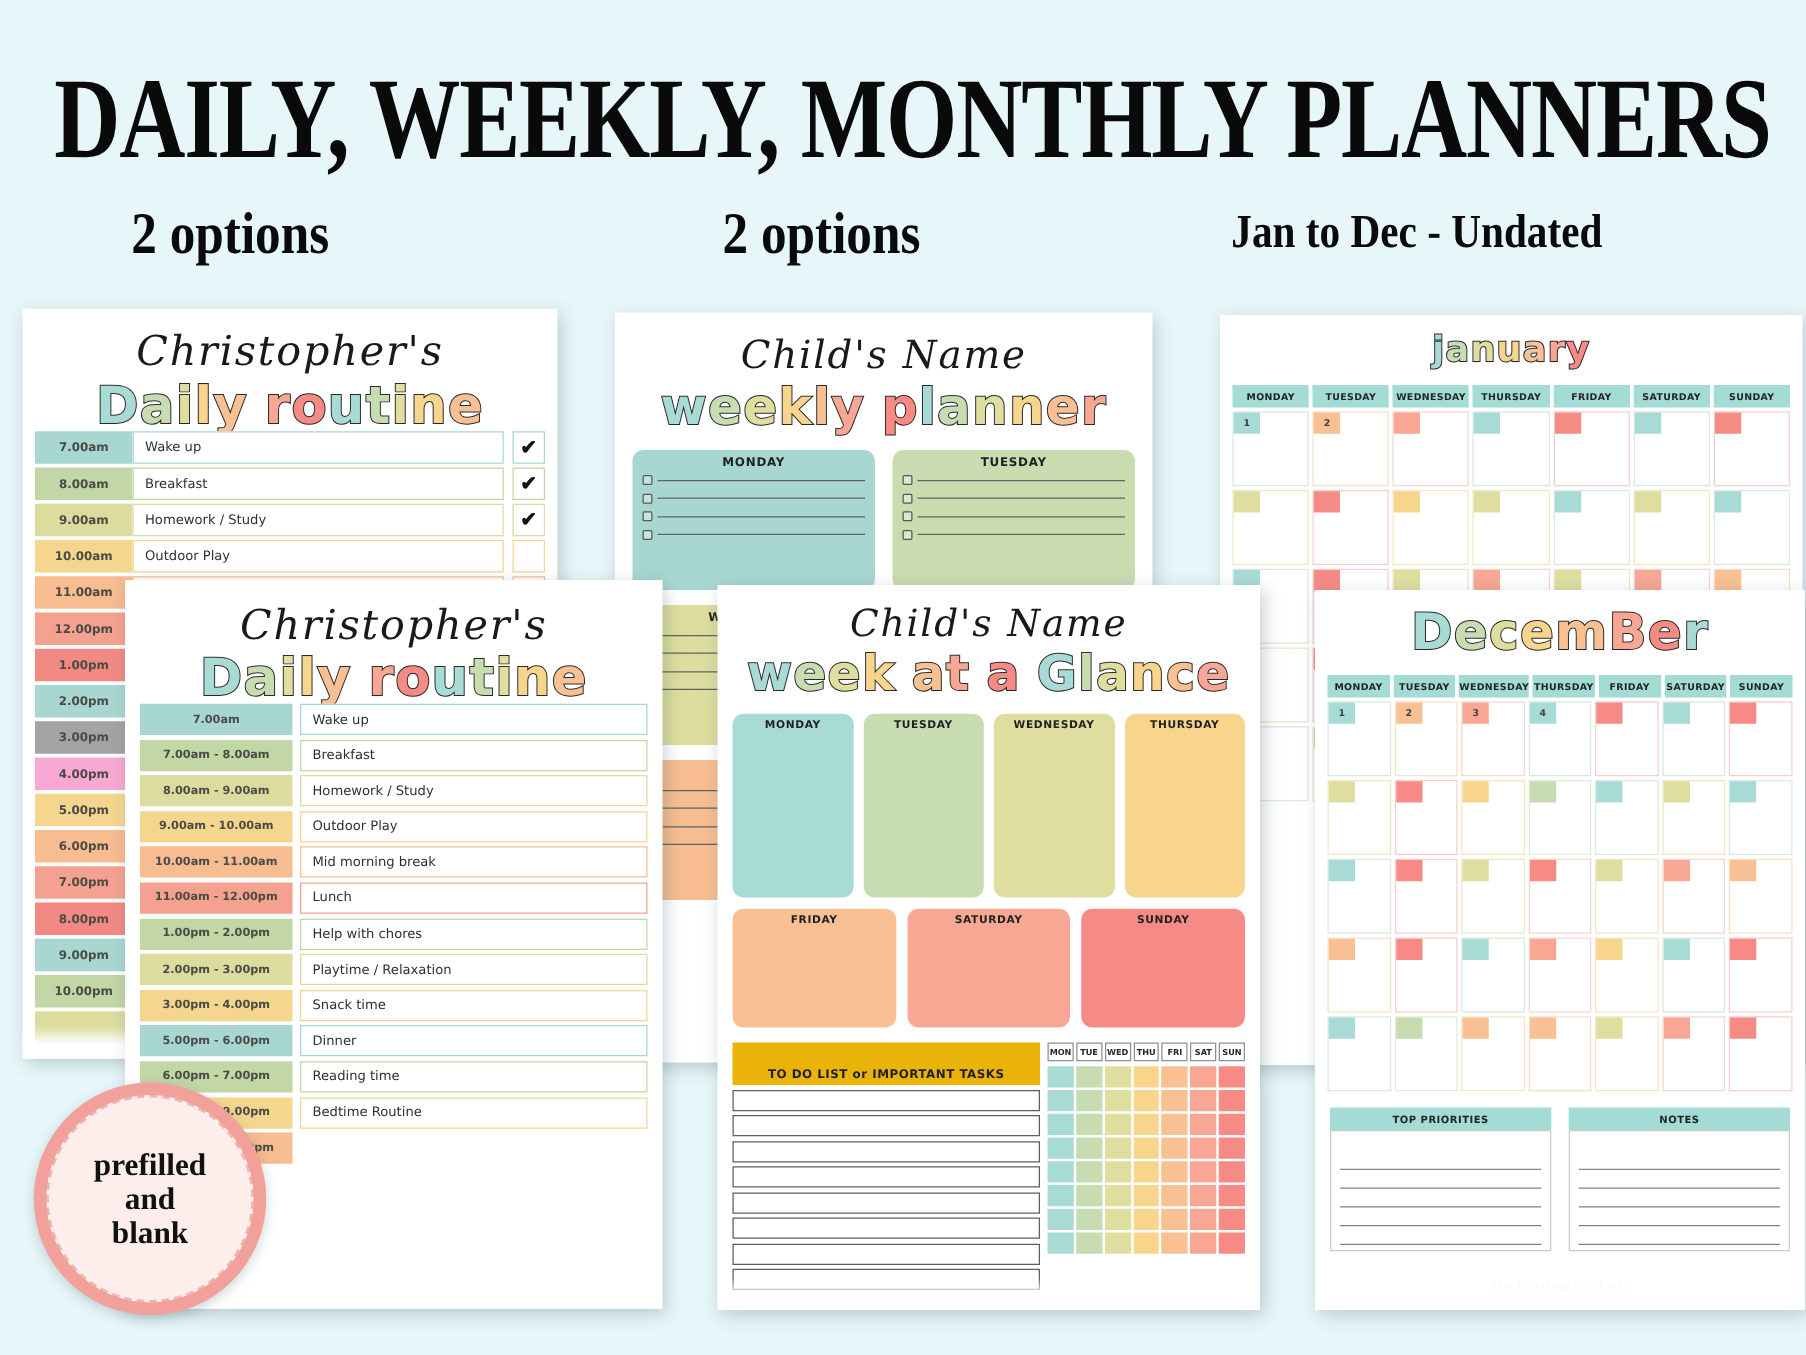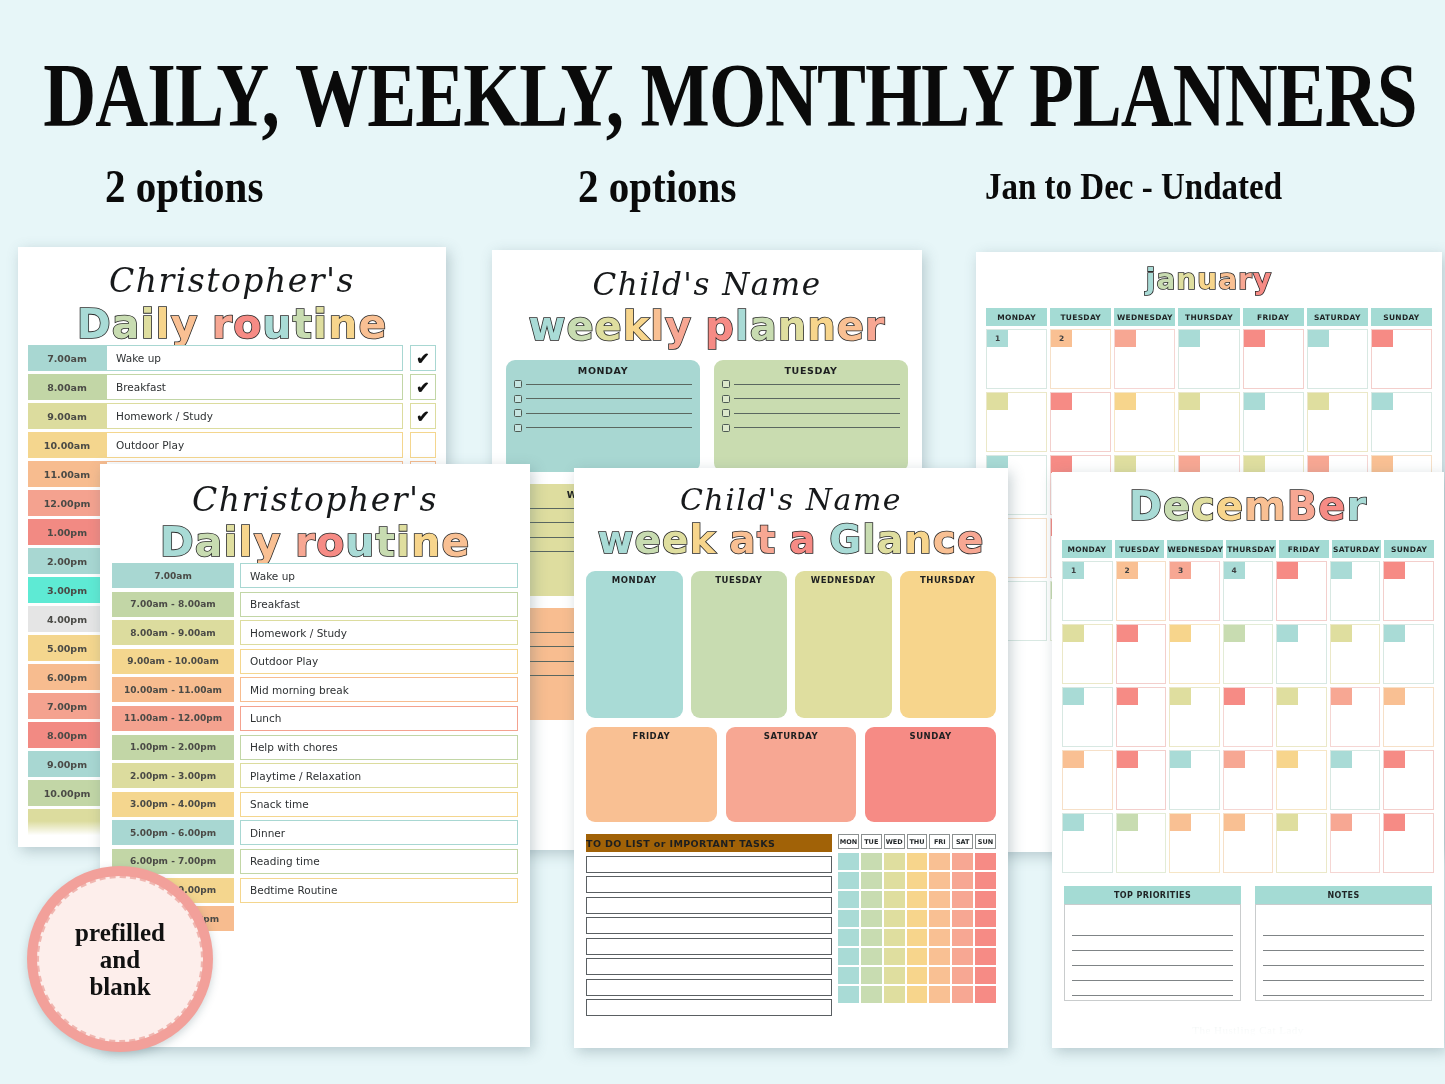--- a/index.html
+++ b/index.html
@@ -170,23 +170,23 @@
   .gl-cell.tall { height: 147px; }
   .gl-cell.short { height: 95px; }
   .gl-label {
     text-align: center; font-size: 8.5px; font-weight: bold;
     letter-spacing: .5px; color: #1d1f20;
     font-family: "DejaVu Sans", sans-serif;
   }
   .todo-wrap { margin: 12px 12px 0 12px; display: flex; gap: 6px; }
   .todo-left { flex: 1 1 auto; }
   .todo-header {
-    background: #a16207; text-align: left;
+    background: #eab308; text-align: center;
     font-size: 9.5px; font-weight: bold; letter-spacing: .4px;
-    color: #1d1f20; padding: 4px 0 3px 0;
+    color: #1d1f20; padding: 20px 0 3px 0;
     font-family: "DejaVu Sans", sans-serif;
   }
   .todo-line { height: 17px; border: 1.4px solid #5a5f62; background:#fff; margin-top: 3.5px; }
   .tracker { flex: 0 0 158px; }
   .tracker-head { display: grid; grid-template-columns: repeat(7, 1fr); gap: 2px; }
   .tracker-head div {
     border: 1px solid #8b9090; background: #fff; text-align: center;
     font-size: 6.5px; font-weight: bold; color: #23282a;
     padding: 3px 0 2px 0; font-family: "DejaVu Sans", sans-serif;
   }
@@ -300,26 +300,26 @@
         <div class="dr1-time" style="background:#f28a83">1.00pm</div>
         <div class="dr1-task" style="border-color:#f28a83"></div>
         <div class="dr1-check" style="border-color:#f28a83"></div>
       </div>
       <div class="dr1-row">
         <div class="dr1-time" style="background:#a8d7d2">2.00pm</div>
         <div class="dr1-task" style="border-color:#a8d7d2"></div>
         <div class="dr1-check" style="border-color:#a8d7d2"></div>
       </div>
       <div class="dr1-row">
-        <div class="dr1-time" style="background:#5eead4">3.00pm</div>
+        <div class="dr1-time" style="background:#a3a3a3">3.00pm</div>
         <div class="dr1-task" style="border-color:#c2d6a6"></div>
         <div class="dr1-check" style="border-color:#c2d6a6"></div>
       </div>
       <div class="dr1-row">
-        <div class="dr1-time" style="background:#e5e5e5">4.00pm</div>
+        <div class="dr1-time" style="background:#f9a8d4">4.00pm</div>
         <div class="dr1-task" style="border-color:#dcdc9e"></div>
         <div class="dr1-check" style="border-color:#dcdc9e"></div>
       </div>
       <div class="dr1-row">
         <div class="dr1-time" style="background:#f4d68e">5.00pm</div>
         <div class="dr1-task" style="border-color:#f4d68e"></div>
         <div class="dr1-check" style="border-color:#f4d68e"></div>
       </div>
       <div class="dr1-row">
         <div class="dr1-time" style="background:#f7bc8f">6.00pm</div>

